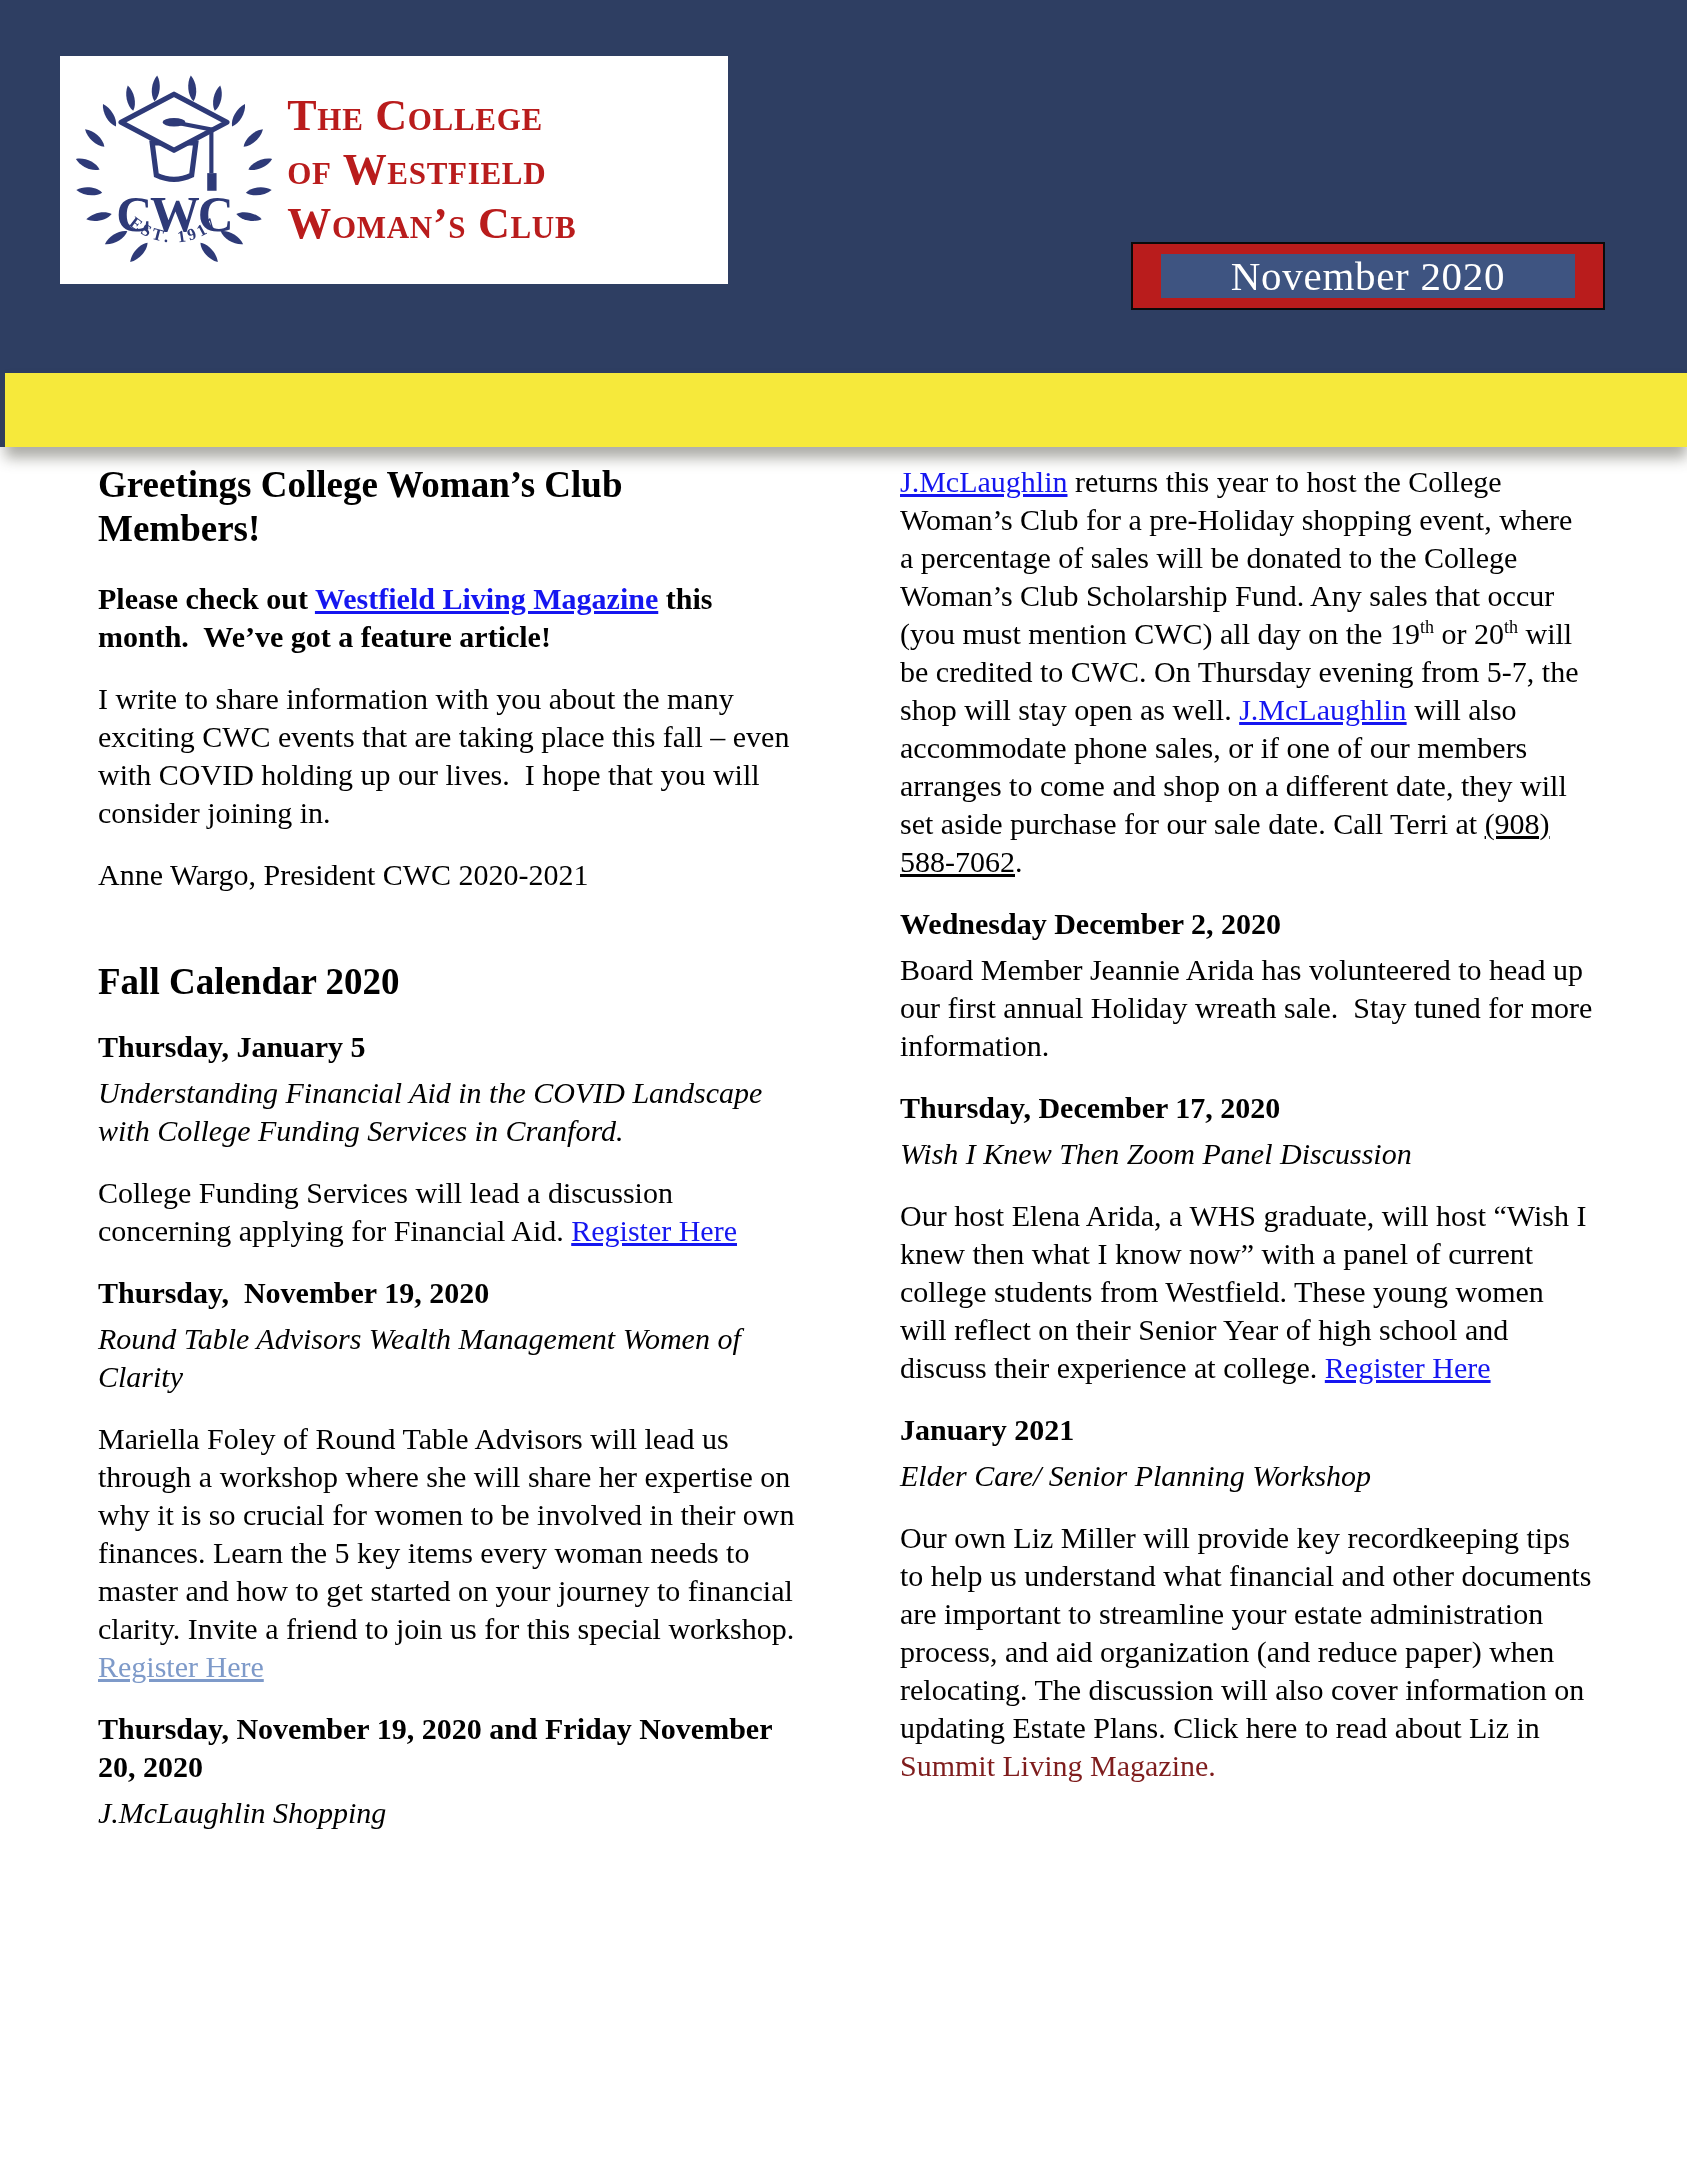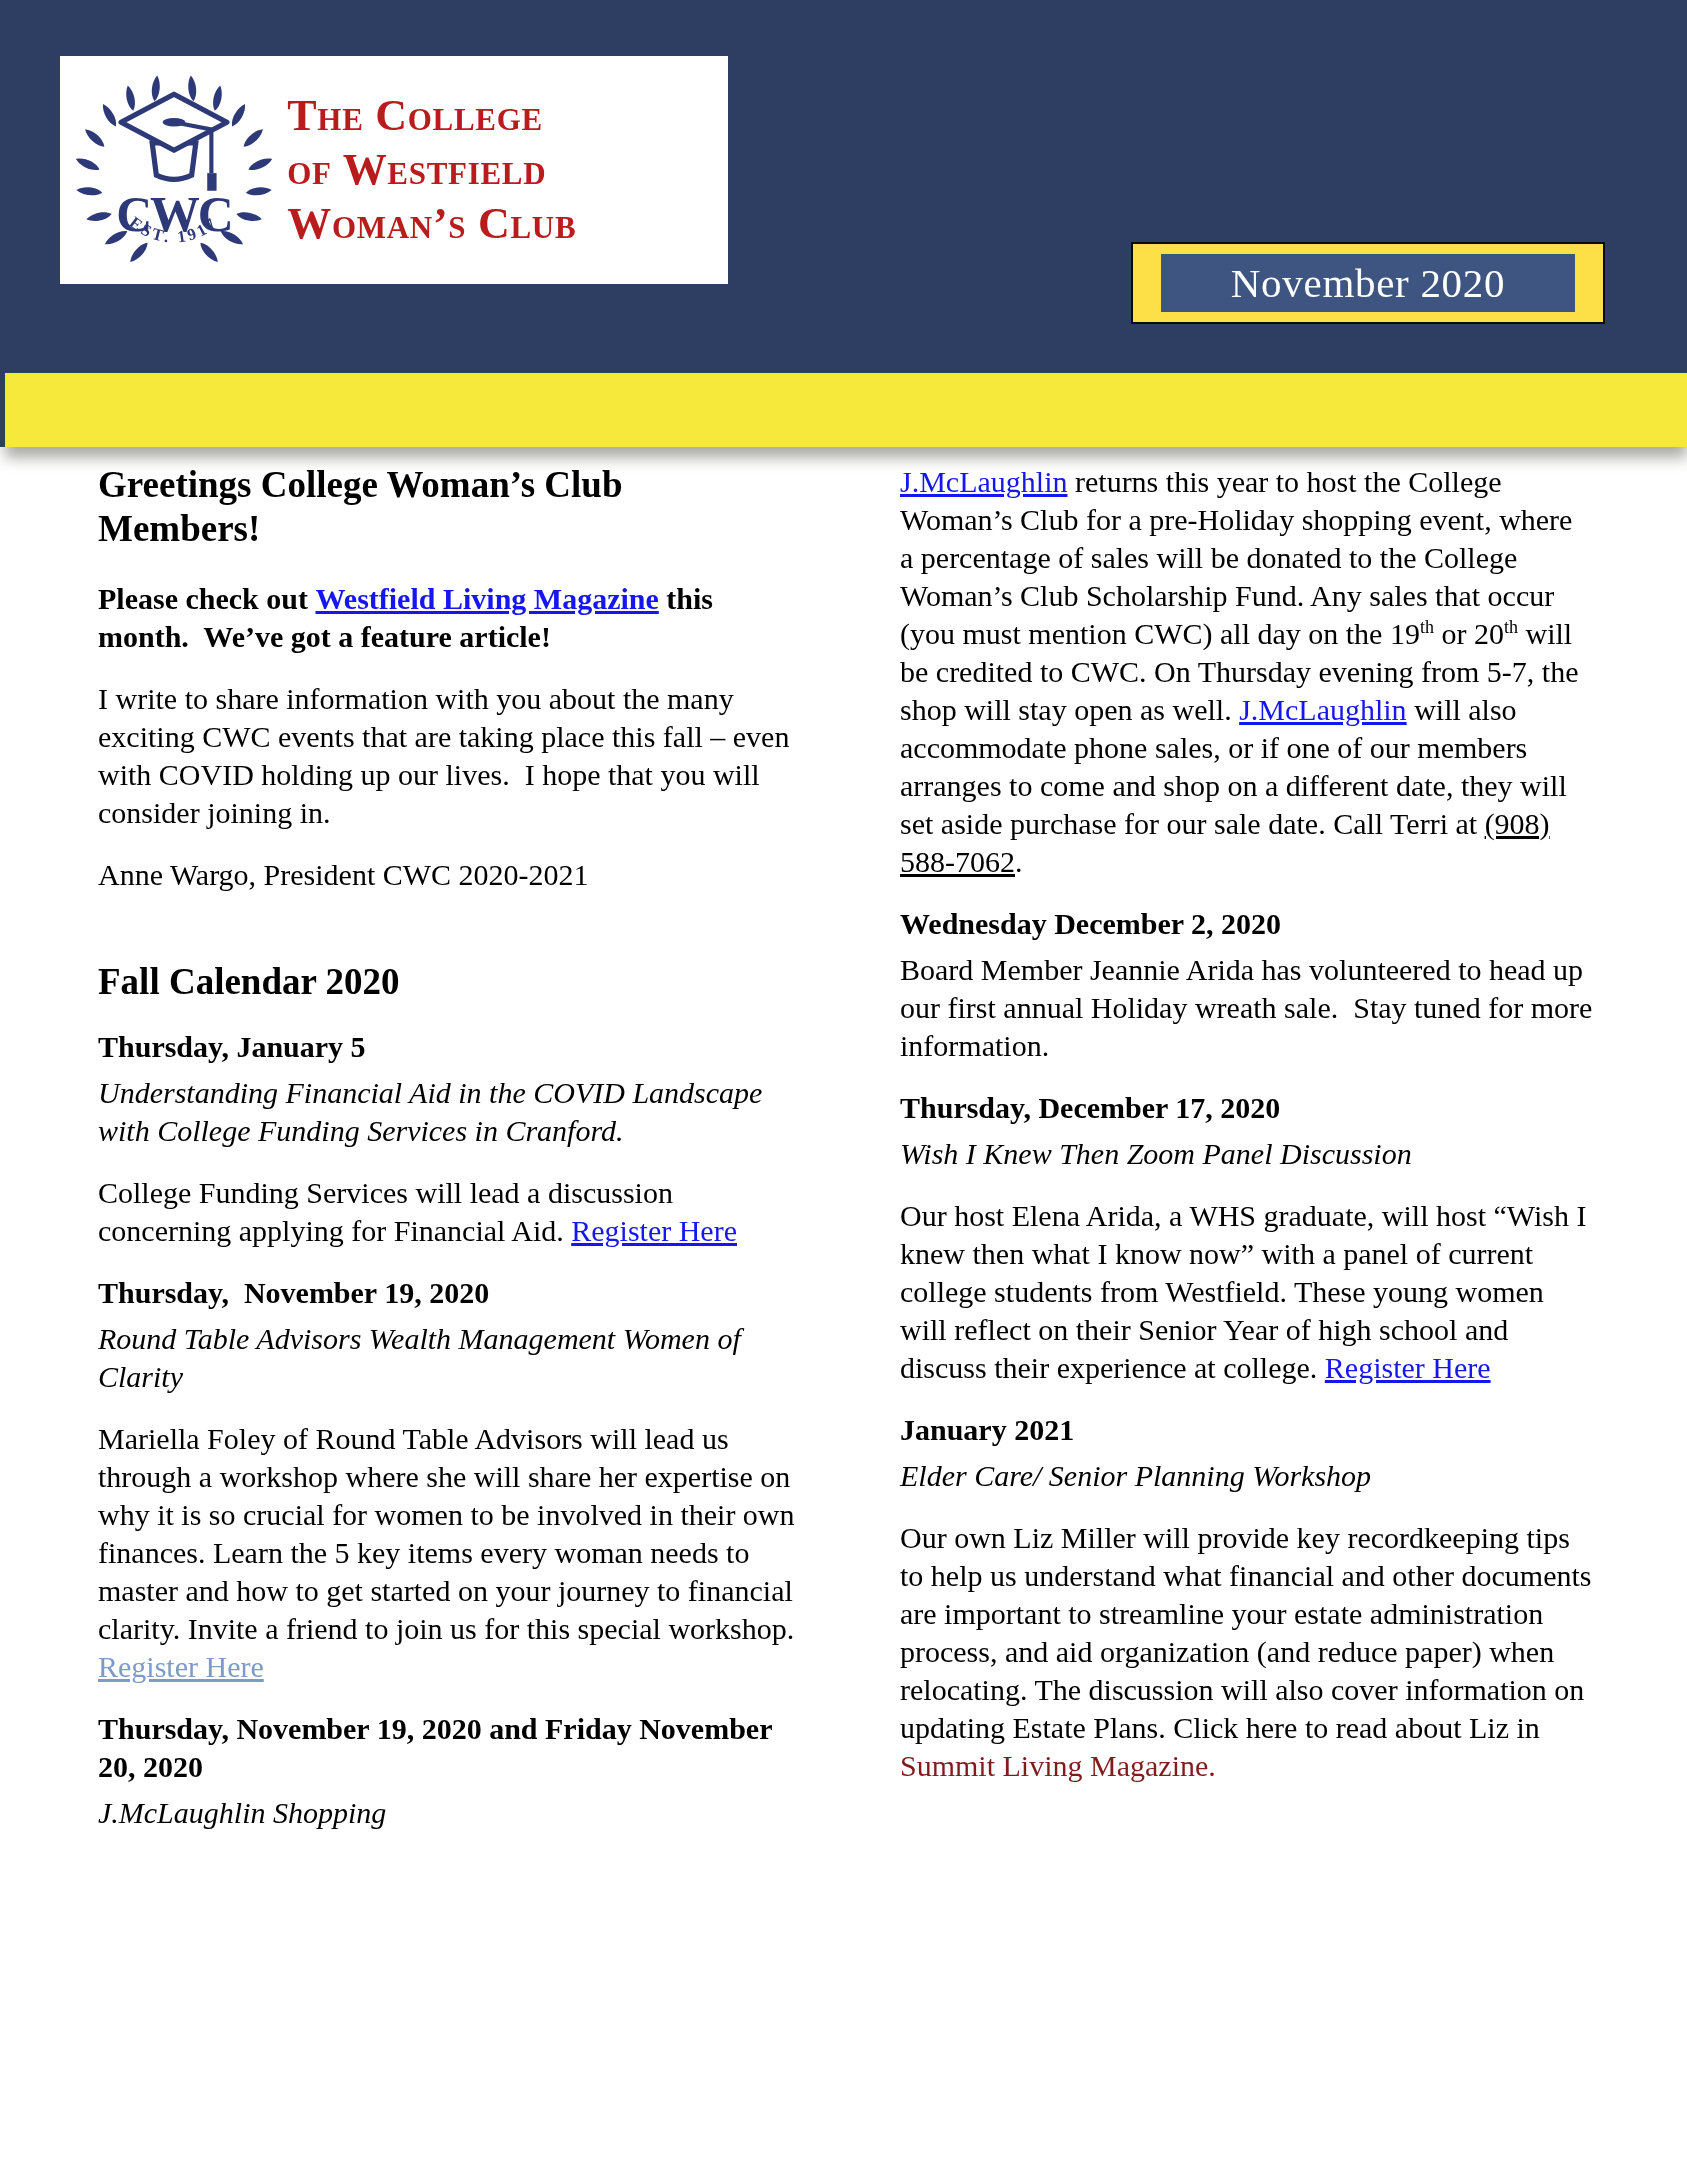--- a/index.html
+++ b/index.html
@@ -26,22 +26,22 @@
     font-variant:small-caps;
     font-weight:600;
     color:#b91c1c;
     font-size:44px;
     line-height:1.22;
     letter-spacing:0.7px;
     margin-left:4px;
     white-space:nowrap;
   }
   .issue-badge{
-    position:absolute;left:1131px;top:242px;width:474px;height:82px;
-    background:#fde047;border:2px solid #0a0a0a;
+    position:absolute;left:1131px;top:242px;width:474px;height:68px;
+    background:#b91c1c;border:2px solid #0a0a0a;
     box-sizing:border-box;
     padding:10px 28px;
   }
   .issue-inner{
     width:100%;height:100%;
     background:#3e5481;
     display:flex;align-items:center;justify-content:center;
   }
   .issue-inner span{
     color:#ffffff;font-size:41px;letter-spacing:0.7px;
@@ -56,21 +56,21 @@
   .col-left{left:98px;width:709px;}
   .col-right{left:900px;width:693px;}
   .h1{font-size:37px;line-height:44px;font-weight:bold;margin:0 0 29px;max-width:629px;}
   .h1.calendar{margin:66px 0 8px;}
   .h3{font-weight:bold;margin:24px 0 8px;}
   .p{margin:0 0 24px;}
   .it{font-style:italic;margin:0 0 24px;}
   .b{font-weight:bold;}
   .u{text-decoration:underline;}
   sup{font-size:60%;line-height:0;}
-  a.lnk{color:#1516f0;text-decoration:underline;cursor:pointer;font-family:Liberation Serif, serif;}
+  a.lnk{color:#1516f0;text-decoration:underline;cursor:pointer;}
   a.lnk.light{color:#7e9ac9;}
   a.lnk.steel{color:#7f1d1d;text-decoration:none;}
 </style>
 </head>
 <body>
 
 <div class="page">
 
   <div class="header">
 

